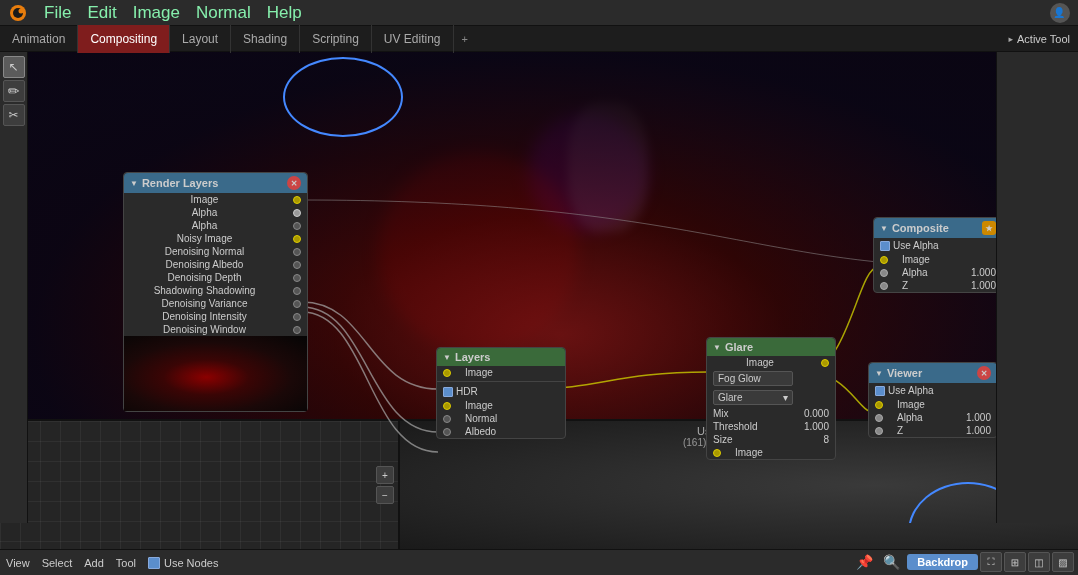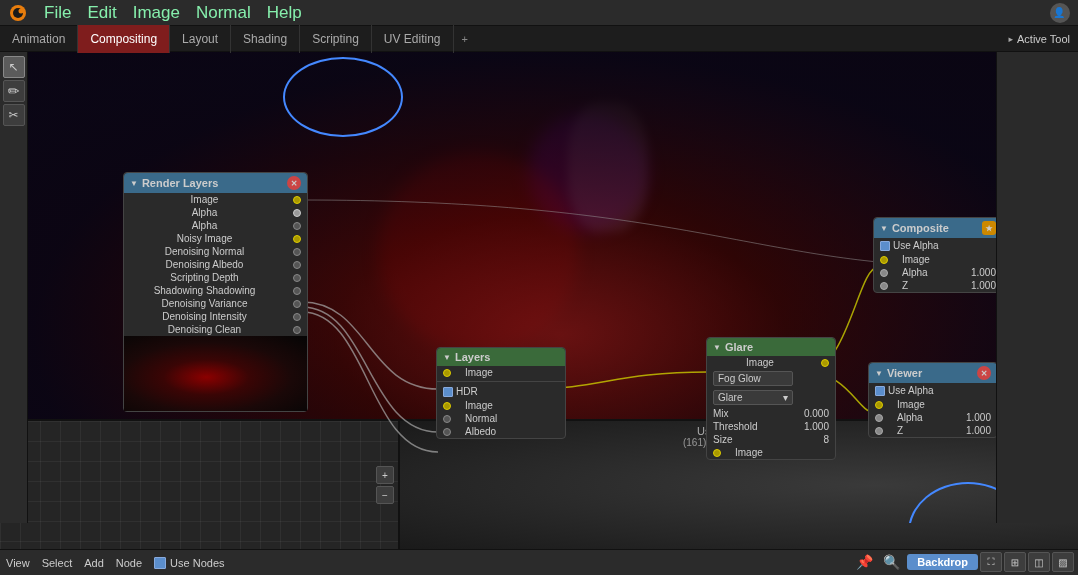--- a/index.html
+++ b/index.html
@@ -475,37 +475,37 @@
       </div>
       <div class="node-row">
         <span style="margin-left:auto;">Denoising Normal</span>
         <div class="node-socket right"></div>
       </div>
       <div class="node-row">
         <span style="margin-left:auto;">Denoising Albedo</span>
         <div class="node-socket right"></div>
       </div>
       <div class="node-row">
-        <span style="margin-left:auto;">Scripting Depth</span>
+        <span style="margin-left:auto;">Denoising Depth</span>
         <div class="node-socket right"></div>
       </div>
       <div class="node-row">
         <span style="margin-left:auto;">Shadowing Shadowing</span>
         <div class="node-socket right"></div>
       </div>
       <div class="node-row">
         <span style="margin-left:auto;">Denoising Variance</span>
         <div class="node-socket right"></div>
       </div>
       <div class="node-row">
         <span style="margin-left:auto;">Denoising Intensity</span>
         <div class="node-socket right"></div>
       </div>
       <div class="node-row">
-        <span style="margin-left:auto;">Denoising Clean</span>
+        <span style="margin-left:auto;">Denoising Window</span>
         <div class="node-socket right"></div>
       </div>
 
       <div style="width:100%;height:75px;overflow:hidden;">
         <div style="width:100%;height:100%;background:radial-gradient(ellipse at 45% 55%, #8b0000 0%, #3a0505 30%, #1a0808 60%, #050505 100%);"></div>
       </div>
     </div>
 
     <div class="node-panel" style="left:408px; top:295px; width:100px;">
       <div class="node-header" style="background:#3a6a3a;">
@@ -654,21 +654,21 @@
     <div class="bottom-bar-item">
       <span>View</span>
     </div>
     <div class="bottom-bar-item">
       <span>Select</span>
     </div>
     <div class="bottom-bar-item">
       <span>Add</span>
     </div>
     <div class="bottom-bar-item">
-      <span>Node</span>
+      <span>Tool</span>
     </div>
     <div class="bottom-bar-item">
       <div class="use-nodes-checkbox"></div>
       <span>Use Nodes</span>
     </div>
 
     <div id="right-bottom-btns">
       <div style="font-size:14px;cursor:pointer;padding:0 4px;">📌</div>
       <div style="font-size:14px;cursor:pointer;padding:0 4px;">🔍</div>
       <div class="backdrop-btn">Backdrop</div>

